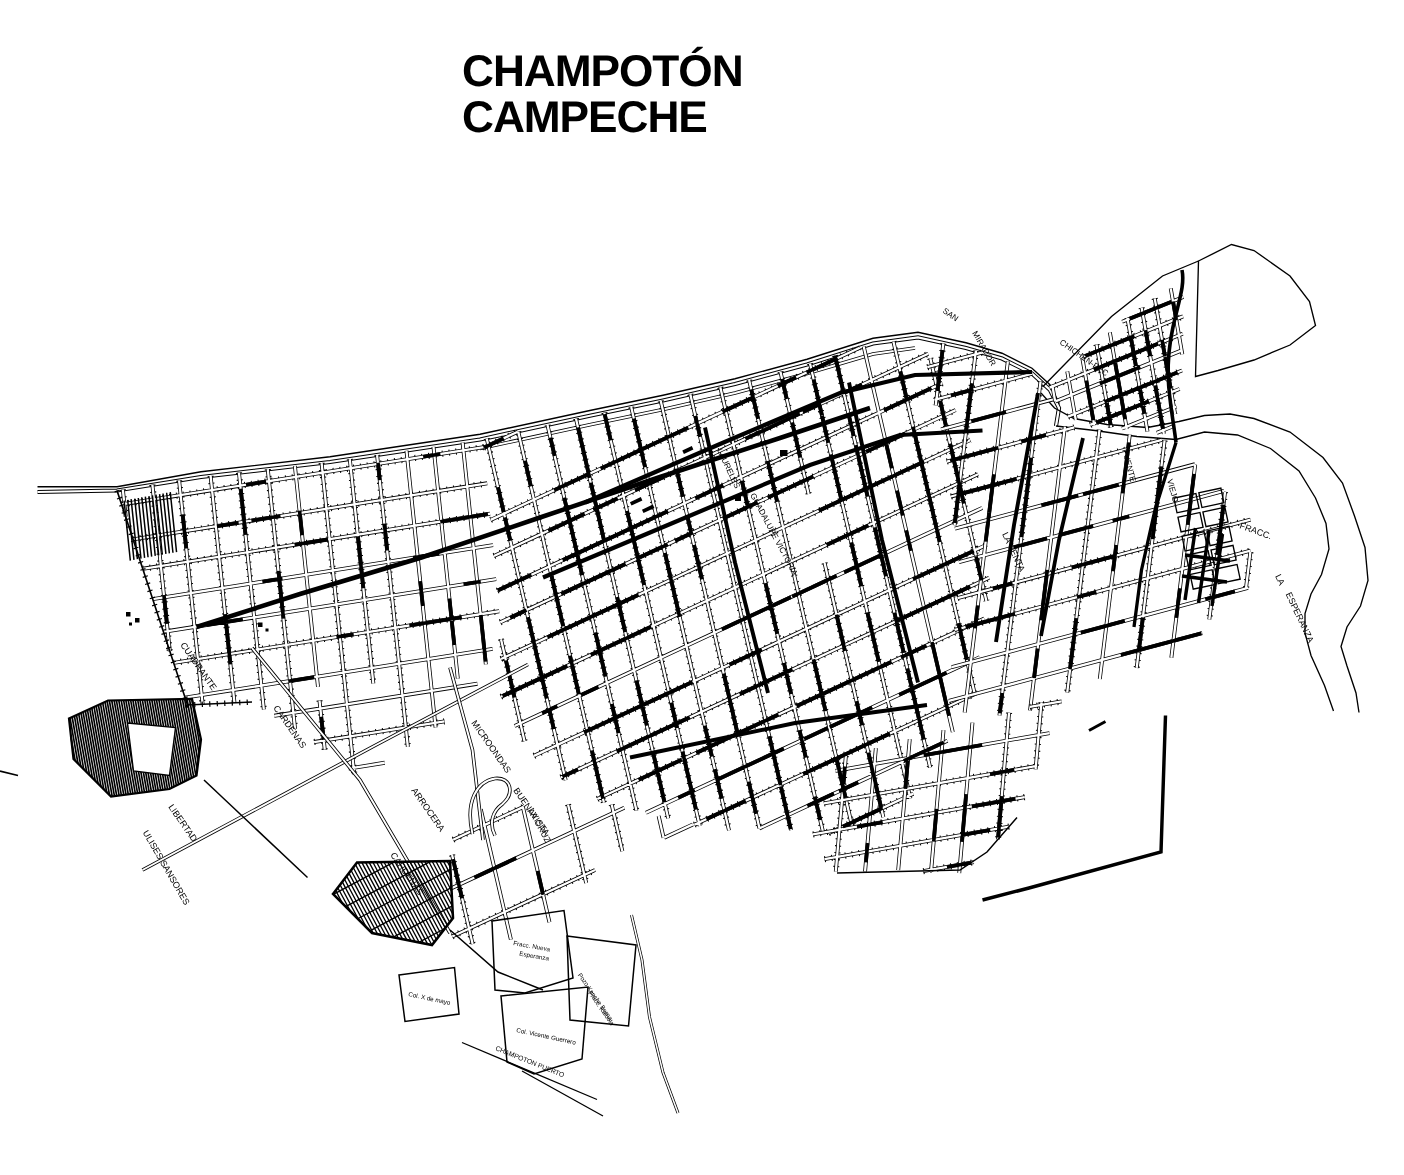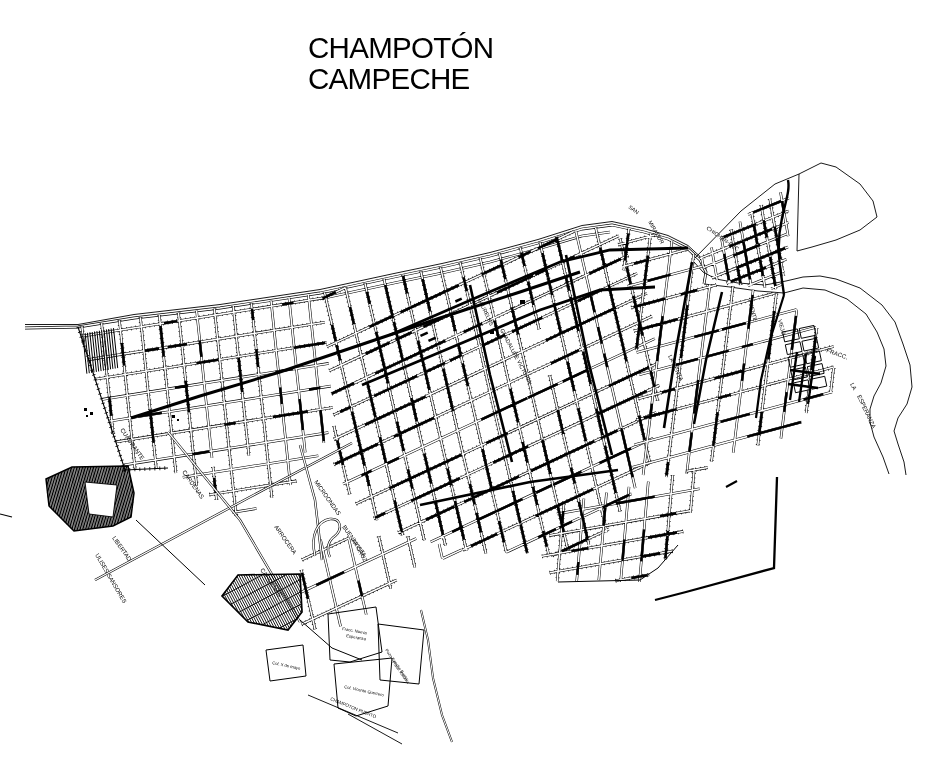--- a/index.html
+++ b/index.html
@@ -1,16 +1,16 @@
 <!DOCTYPE html>
 <html><head><meta charset="utf-8"><title>Champoton Campeche</title>
 <style>
 html,body{margin:0;padding:0;background:#fff;}
 body{width:936px;height:783px;position:relative;overflow:hidden;font-family:"Liberation Sans",sans-serif;}
-#title{position:absolute;left:308px;top:31.5px;font-weight:normal;font-size:29.5px;line-height:31.5px;letter-spacing:-0.7px;color:#000;z-index:5;}
+#title{position:absolute;left:308px;top:31.5px;font-weight:bold;font-size:29.5px;line-height:31.5px;letter-spacing:-0.7px;color:#000;z-index:5;}
 </style></head>
 <body>
 
 <div id="title">CHAMPOTÓN<br>CAMPECHE</div>
 
 <svg width="936" height="783" viewBox="0 0 936 783" style="position:absolute;left:0;top:0;z-index:1">
 
 <path d="M25,324.5 L78,324.5 L134,314.5 L220,304.5 L320,289.5 L394,273.5 L442,263.5 L490,252.5 L538,239.5 L582,225.5 L612,221.5 L644,228.5 L668,235.5 L688,245.5 L700,256.5 L706,268.5 L704,280.5" fill="none" stroke="#000" stroke-width="0.9"></path>
 
 <g fill="none">

